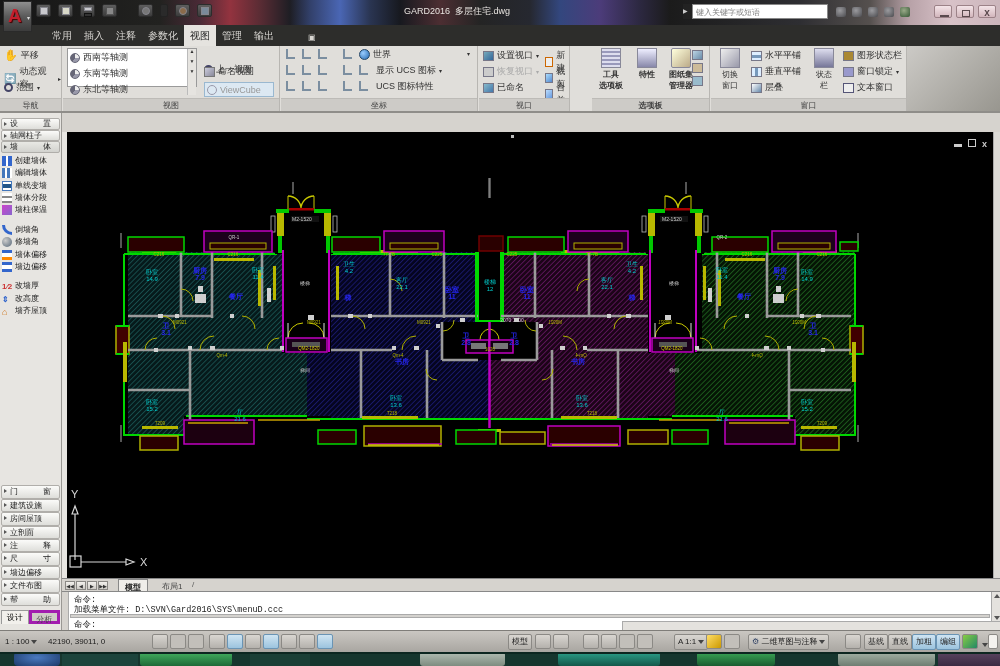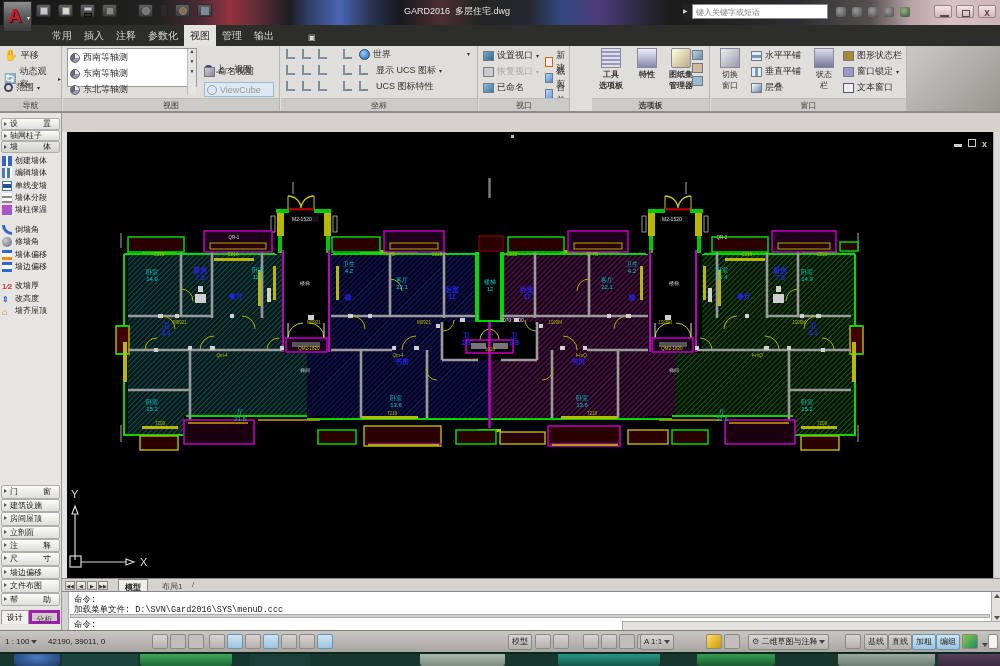--- a/index.html
+++ b/index.html
@@ -584,21 +584,21 @@
     <div class="sbtn" style="left:281px;"></div>
     <div class="sbtn" style="left:299px;"></div>
     <div class="sbtn on" style="left:317px;"></div>
     <div class="stbtn" style="left:508px;">模型</div>
     <div class="sbtn" style="left:535px;"></div>
     <div class="sbtn" style="left:553px;"></div>
     <div class="sbtn" style="left:583px;"></div>
     <div class="sbtn" style="left:601px;"></div>
     <div class="sbtn" style="left:619px;background:#c2bfba;"></div>
     <div class="sbtn" style="left:637px;background:#c2bfba;"></div>
-    <div class="stbtn" style="left:640px;">A 1:1<span class="tri"></span></div>
+    <div class="stbtn" style="left:674px;">A 1:1<span class="tri"></span></div>
     <div class="sbtn" style="left:706px;background:linear-gradient(135deg,#fd6,#c90);"></div>
     <div class="sbtn" style="left:724px;background:#c2bfba;"></div>
     <div class="stbtn" style="left:748px;"><span style="color:#346">⚙</span> 二维草图与注释<span class="tri"></span></div>
     <div class="sbtn" style="left:845px;"></div>
     <div class="stbtn" style="left:864px;">基线</div>
     <div class="stbtn" style="left:888px;">直线</div>
     <div class="stbtn on" style="left:912px;">加粗</div>
     <div class="stbtn on" style="left:936px;">编组</div>
     <div class="sbtn" style="left:962px;background:linear-gradient(135deg,#8c4,#286);"></div>
     <div class="stext" style="left:980px;top:9px;"><span class="tri"></span></div>

